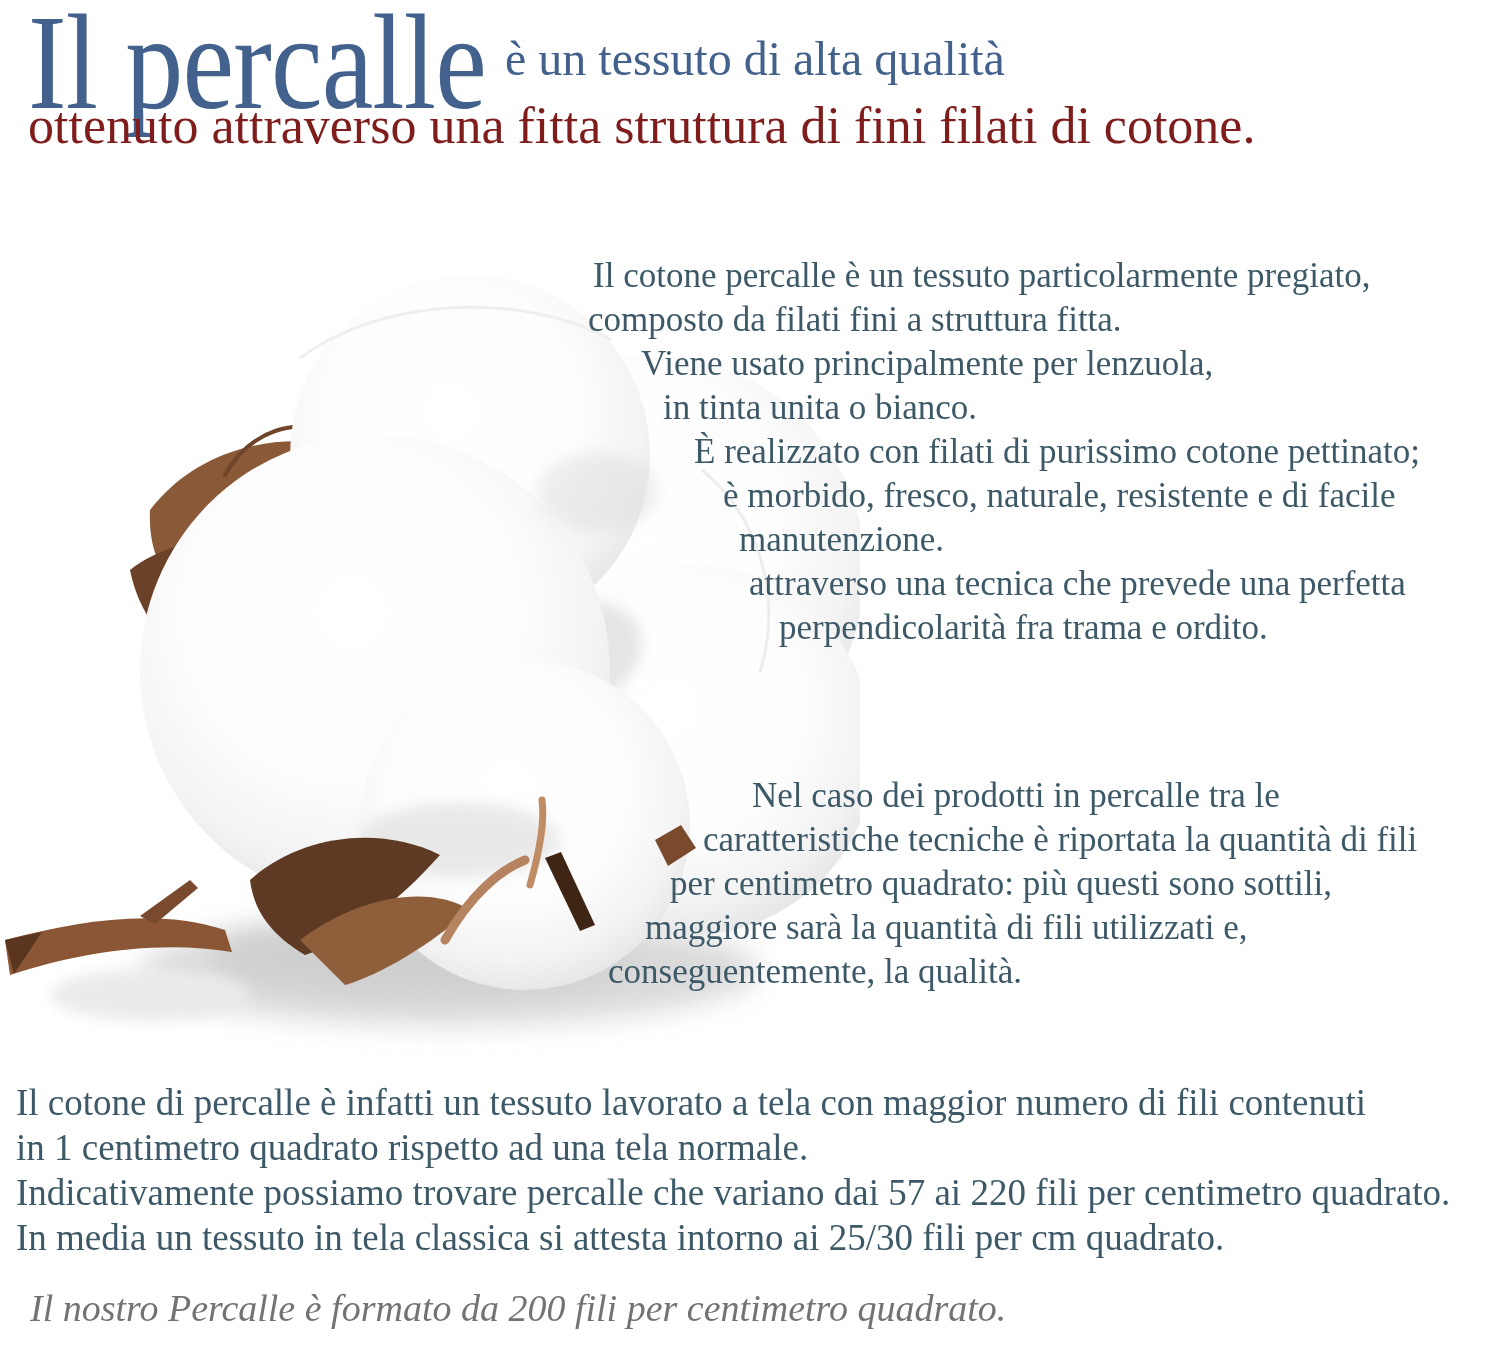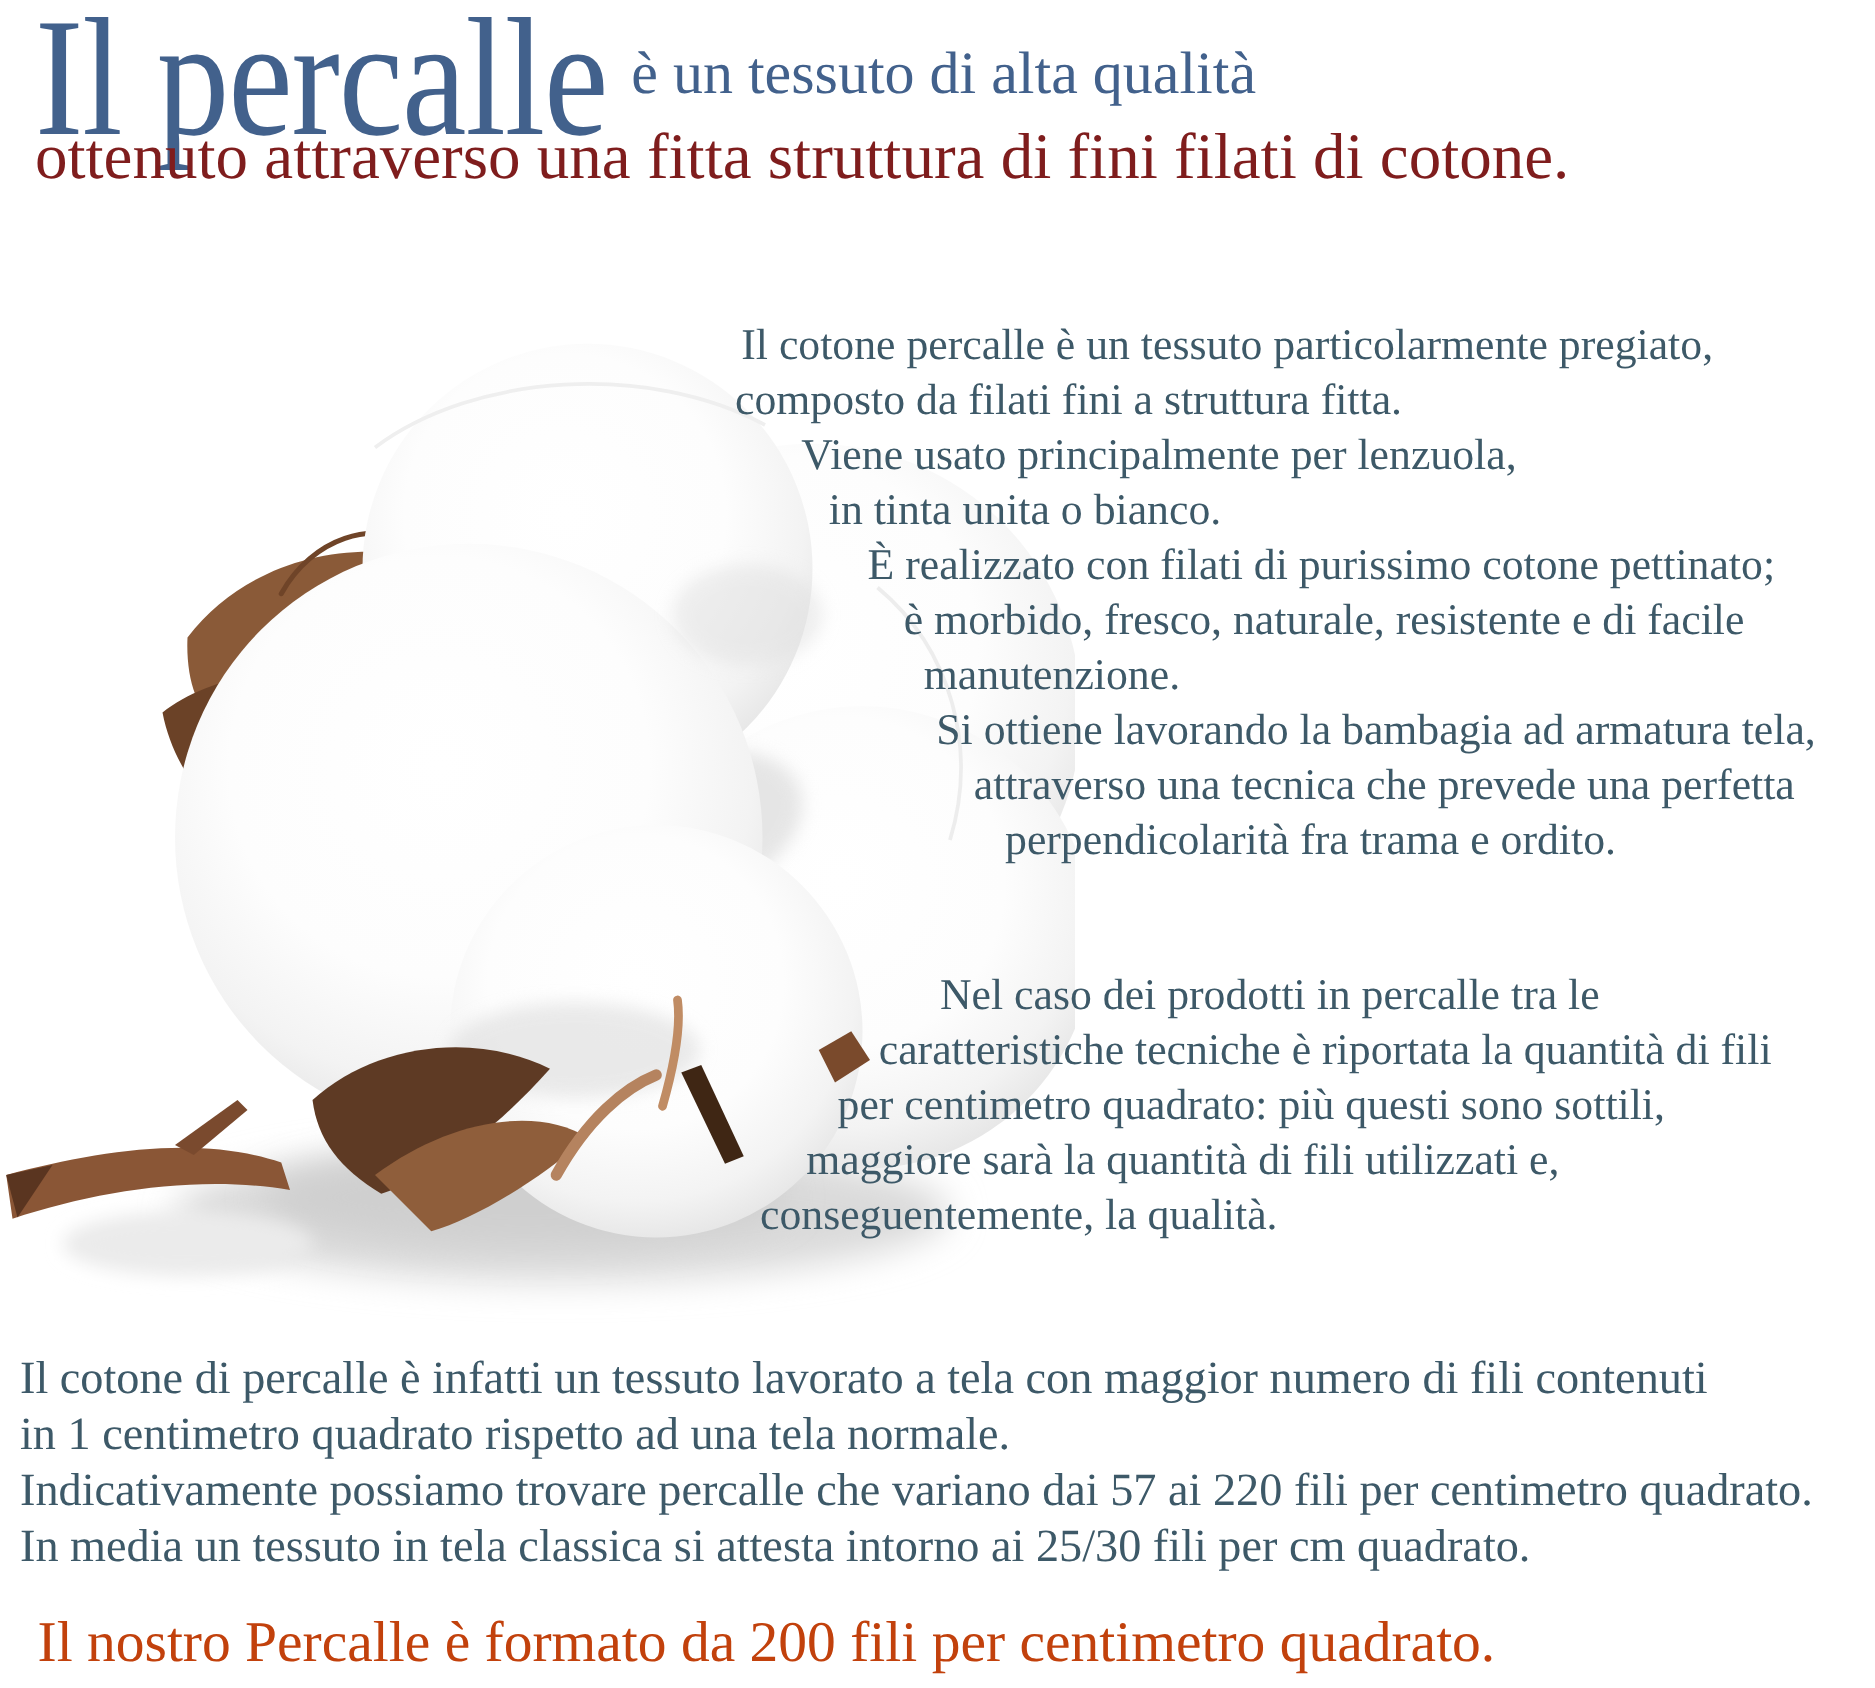--- a/index.html
+++ b/index.html
@@ -69,23 +69,24 @@
   .para2 .line:nth-child(5){padding-left:16px;}
 
   .para3{
     left:16px;top:1080px;width:1460px;
     font-size:37px;line-height:45px;
   }
   .para3 .line{height:45px;padding-left:0;}
 
   .footer-line{
     position:absolute;left:30px;top:1286px;
-    font-size:46px;line-height:1.2;
-    color:#c2410c;
+    font-size:38px;line-height:1.2;
+    color:#737373;
     white-space:nowrap;
+    font-style:italic;
   }
 </style>
 </head>
 <body>
 
 <div class="stage">
 
   <div class="title">Il percalle</div>
   <div class="subtitle">è un tessuto di alta qualità</div>
   <div class="heading-line2">ottenuto attraverso una fitta struttura di fini filati di cotone.</div>
@@ -143,21 +144,20 @@
   </svg>
 
   <div class="para para1">
       <div class="line">Il cotone percalle è un tessuto particolarmente pregiato,</div>
       <div class="line">composto da filati fini a struttura fitta.</div>
       <div class="line">Viene usato principalmente per lenzuola,</div>
       <div class="line">in tinta unita o bianco.</div>
       <div class="line">È realizzato con filati di purissimo cotone pettinato;</div>
       <div class="line">è morbido, fresco, naturale, resistente e di facile</div>
       <div class="line">manutenzione.</div>
-      <div class="line">Si ottiene lavorando la bambagia ad armatura tela,</div>
       <div class="line">attraverso una tecnica che prevede una perfetta</div>
       <div class="line">perpendicolarità fra trama e ordito.</div>
     </div>
   <div class="para para2">
       <div class="line">Nel caso dei prodotti in percalle tra le</div>
       <div class="line">caratteristiche tecniche è riportata la quantità di fili</div>
       <div class="line">per centimetro quadrato: più questi sono sottili,</div>
       <div class="line">maggiore sarà la quantità di fili utilizzati e,</div>
       <div class="line">conseguentemente, la qualità.</div>
     </div>

